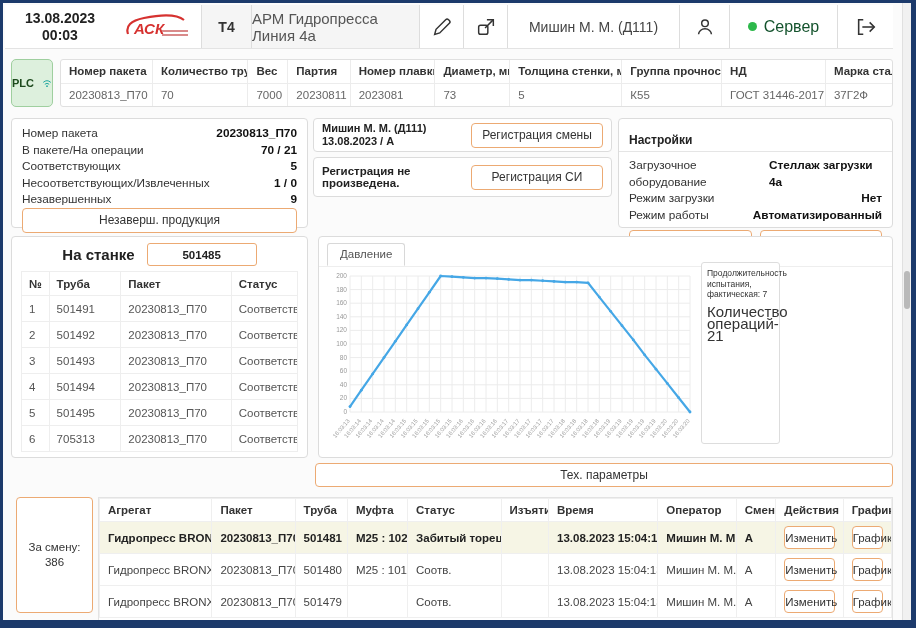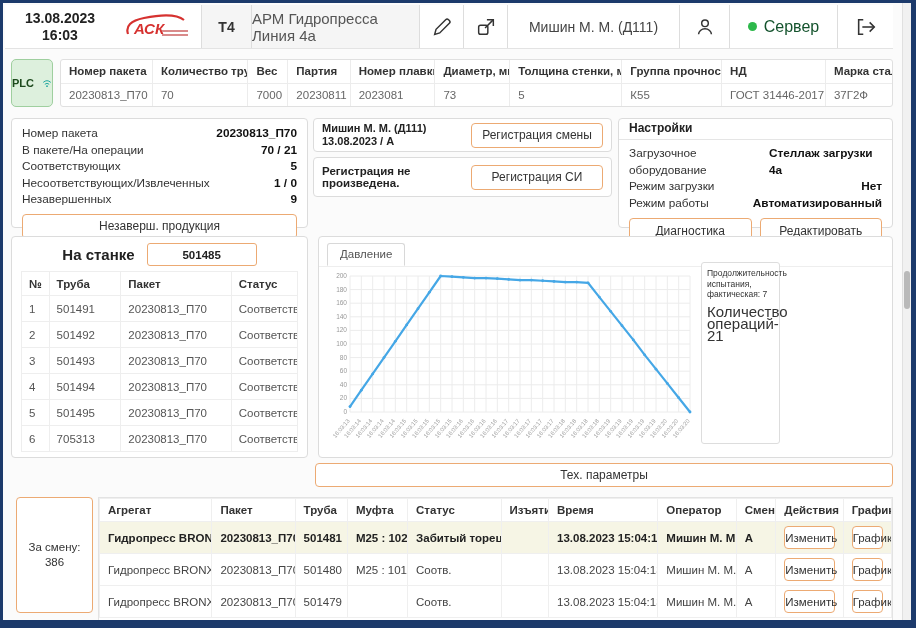--- a/index.html
+++ b/index.html
@@ -52,27 +52,27 @@
   
   .panel { position:absolute; background:#fff; border:1px solid #dcdcdc; border-radius:4px; }
   .p-info { top:115px; left:8px; width:297px; height:110px; padding:6px 10px; }
   .info-row { display:flex; justify-content:space-between; font-size:11.8px; line-height:16.5px; color:#333; }
   .info-row b { color:#111; }
   .btn-orange {
     display:block; background:#fff; border:1px solid #ecaa73; border-radius:4px;
     color:#333; font-size:12px; text-align:center; cursor:pointer;
     font-family:inherit;
   }
-  .p-info .btn-orange { width:100%; height:25px; margin-top:6px; }
+  .p-info .btn-orange { width:100%; height:25px; }
   .p-shift { top:115px; left:310px; width:299px; height:34px; display:flex; align-items:center; padding:2px 8px; }
   .p-shift .who { font-size:11px; font-weight:bold; color:#222; line-height:13px; flex:1; }
   .p-shift .btn-orange, .p-si .btn-orange { width:132px; height:25px; }
   .p-si { top:154px; left:310px; width:299px; height:40px; display:flex; align-items:center; padding:2px 8px; }
   .p-si .who { font-size:11.5px; font-weight:bold; color:#222; flex:1; }
-  .p-set { top:115px; left:615px; right:18px; height:110px; padding:2px 10px; }
+  .p-set { top:115px; left:615px; right:18px; height:110px; padding:14px 10px; }
   .set-title { font-size:12px; font-weight:bold; color:#222; border-bottom:1px solid #e5e5e5; padding-bottom:4px; margin:0 -10px 5px; padding-left:10px; }
   .set-row { display:flex; justify-content:space-between; font-size:11.8px; line-height:16.5px; color:#333; }
   .set-row b { color:#111; }
   .set-btns { display:flex; gap:8px; margin-top:7px; }
   .set-btns .btn-orange { flex:1; height:25px; }
   
   .p-machine { top:233px; left:8px; width:297px; height:222px; padding:6px 9px; }
   .m-head { display:flex; align-items:center; justify-content:center; gap:12px; margin-bottom:5px; }
   .m-title { font-weight:bold; font-size:15px; color:#222; }
   .m-current {
@@ -128,21 +128,21 @@
 </style>
 </head>
 <body>
 
 <div class="window">
 
   <div class="hdr">
     <div class="seg" style="width:110px;">
       <div class="hdr-date">
         <div>13.08.2023</div>
-        <div>16:03</div>
+        <div>00:03</div>
       </div>
     </div>
     <div class="seg" style="width:86px;">
       <svg class="ic" width="72" height="30" viewBox="0 0 72 30">
         <path d="M6 22 Q2 10 22 6 Q52 0 62 8" fill="none" stroke="#d63230" stroke-width="2.2"></path>
         <text x="12" y="22" font-size="15" font-style="italic" font-weight="bold" fill="#d63230">АСК</text>
         <rect x="40" y="18" width="26" height="2" fill="#d98a8a"></rect>
         <rect x="40" y="22" width="26" height="2" fill="#d98a8a"></rect>
       </svg>
     </div>

